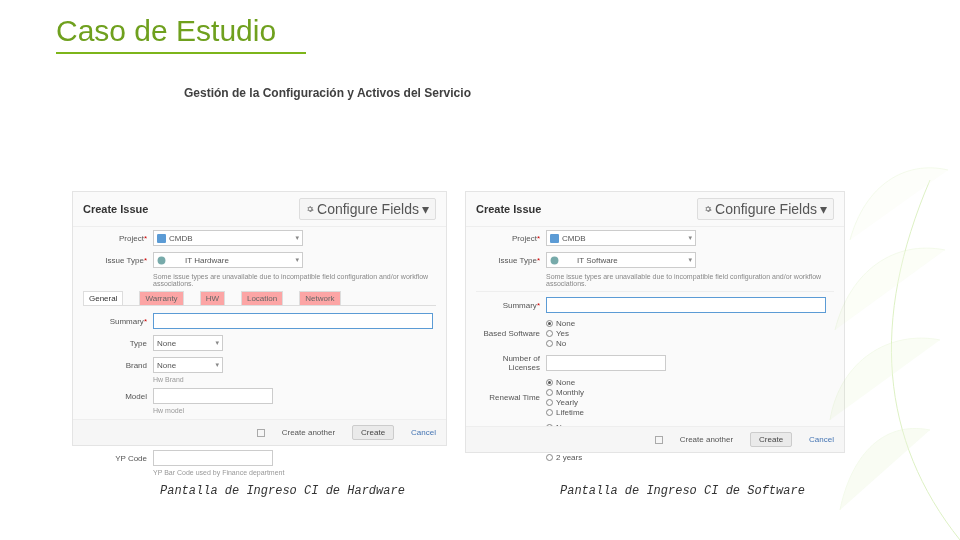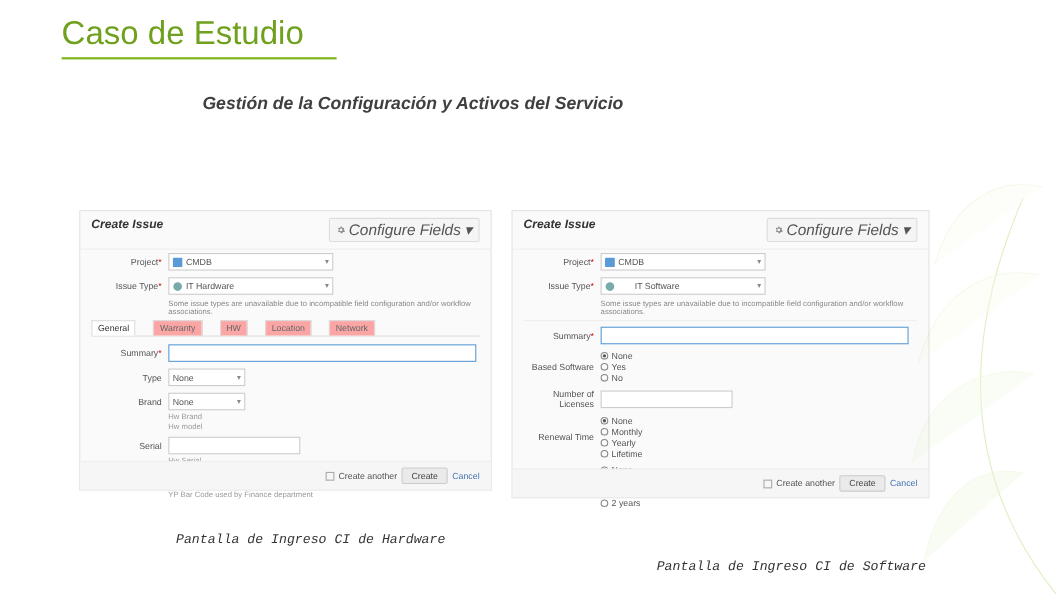--- a/index.html
+++ b/index.html
@@ -19,41 +19,40 @@
     color: #6fa01e;
     font-weight: 400;
     border-bottom: 2px solid #7db51a;
     padding-bottom: 4px;
     padding-right: 30px;
   }
   .subtitle {
     position: absolute;
     left: 184px;
     top: 86px;
-    font-size: 16px;
+    font-size: 12px;
     font-weight: bold;
     color: #404040;
-    font-style: italic;
   }
   .panel {
     position: absolute;
     background: #fafafa;
     border: 1px solid #e4e4e4;
     font-family: Arial, sans-serif;
     font-size: 9px;
     color: #555;
   }
   .panel-left { left: 72px; top: 191px; width: 375px; height: 255px; }
   .panel-right { left: 465px; top: 191px; width: 380px; height: 262px; }
   .panel-header {
     display: flex;
     justify-content: space-between;
+    align-items: center;
     padding: 6px 10px;
     border-bottom: 1px solid #eee;
-    font-style: italic;
   }
   .panel-title { font-size: 11px; color: #333; font-weight: 600; }
   .config-btn {
     display: flex; align-items: center; gap: 3px;
     border: 1px solid #ddd; background: #f5f5f5;
     padding: 2px 6px; font-size: 14px; color: #555;
     border-radius: 2px;
   }
   .gear { width: 8px; height: 8px; }
   .row { display: flex; align-items: center; padding: 3px 10px; }
@@ -82,36 +81,36 @@
   .tab { padding: 2px 5px; border: 1px solid #ddd; border-bottom: none; background: #fca5a5; color: #666; }
   .tab.active { background: #fff; color: #333; }
   .hint { font-size: 7px; color: #999; padding-left: 80px; margin-bottom: 2px; }
   .radio-col { display: flex; flex-direction: column; gap: 1px; font-size: 8px; }
   .radio-item { display: flex; align-items: center; gap: 3px; }
   .radio-dot { width: 7px; height: 7px; border: 1px solid #888; border-radius: 50%; display: inline-block; }
   .radio-dot.checked::after { content:''; display:block; width:3px; height:3px; background:#555; border-radius:50%; margin:1px auto; }
   .footer {
     position: absolute; bottom: 0; left: 0; right: 0;
     display: flex; justify-content: flex-end; align-items: center;
-    gap: 4px; padding: 5px 10px;
+    gap: 17px; padding: 5px 10px;
     border-top: 1px solid #eee; background: #f6f6f6;
     font-size: 8px;
   }
   .chk { width: 8px; height: 8px; border: 1px solid #aaa; display:inline-block; }
   .btn-primary { background: #eaeaea; border: 1px solid #ccc; color: #444; padding: 2px 8px; border-radius: 2px; font-size:8px; }
   .btn-link { color: #4474b3; font-size: 8px; }
   .caption {
     position: absolute;
     font-size: 12px;
     font-style: italic;
     color: #333;
     font-family: Liberation Mono, monospace;
   }
   .cap-left { left: 160px; top: 484px; }
-  .cap-right { left: 560px; top: 508px; margin-left: 37px; }
+  .cap-right { left: 560px; top: 484px; }
   .leaf-deco {
     position: absolute;
     right: 0; bottom: 0;
     width: 230px; height: 540px;
     pointer-events: none;
     opacity: 0.5;
   }
   .icon-mini { width: 9px; height: 9px; }
 </style>
 </head>
@@ -140,21 +139,21 @@
             <rect fill="#5b9bd5" width="16" height="16" rx="2"></rect>
           </svg>
           <span>CMDB</span>
         </span>
       <span class="chev">▾</span>
     </div>
   </div>
   <div class="row">
     <div class="label"><span>Issue Type</span><span class="req">*</span></div>
     <div class="select sel-type">
-      <span style="display:flex;align-items:flex-end;gap:3px">
+      <span style="display:flex;align-items:flex-end;gap:19px">
           <svg class="icon-mini" viewBox="0 0 16 16">
             <circle fill="#7aa" cx="8" cy="8" r="7"></circle>
           </svg>
           <span>IT Hardware</span>
         </span>
       <span class="chev">▾</span>
     </div>
   </div>
   <div class="helptext">Some issue types are unavailable due to incompatible field configuration and/or workflow associations.</div>
 
@@ -178,20 +177,24 @@
       </div>
   </div>
   <div class="row">
     <div class="label">Brand</div>
     <div class="select" style="width:70px">
         <span>None</span>
         <span class="chev">▾</span>
       </div>
   </div>
   <div class="hint">Hw Brand</div>
+  <div class="row">
+    <div class="label">Model</div>
+    <div class="input-txt" style="width:120px"></div>
+  </div>
   <div class="hint">Hw model</div>
   <div class="row">
     <div class="label">Serial</div>
     <div class="input-txt" style="width:120px"></div>
   </div>
   <div class="hint">Hw Serial</div>
   <div class="row">
     <div class="label">YP Code</div>
     <div class="input-txt" style="width:120px"></div>
   </div>

